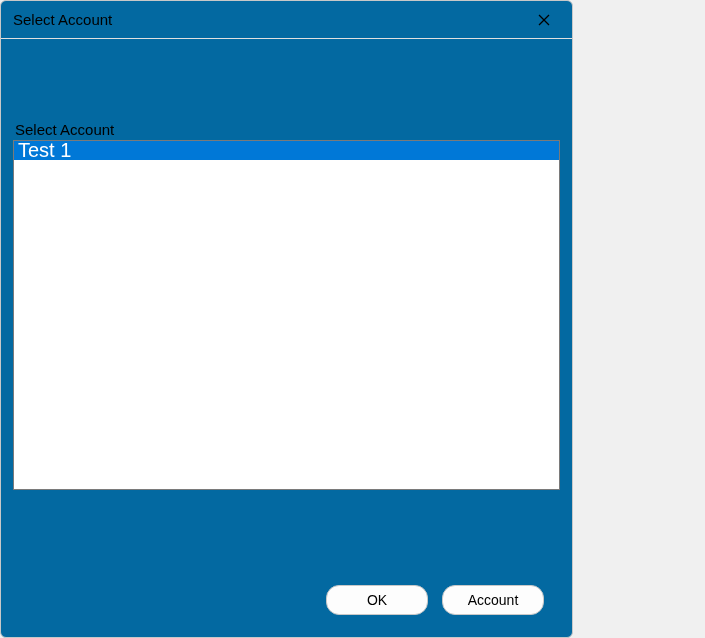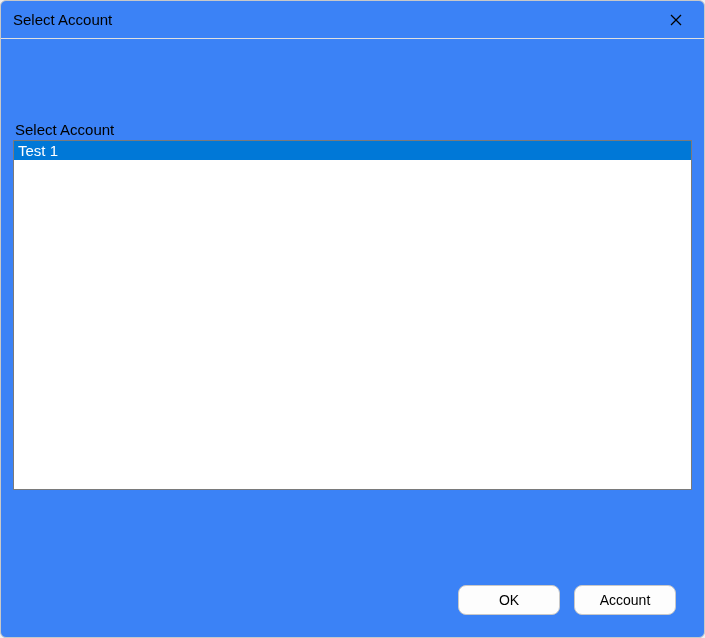--- a/index.html
+++ b/index.html
@@ -8,23 +8,23 @@
       padding: 0;
     }
     body {
       font-family: "Segoe UI", Tahoma, sans-serif;
       background: #f0f0f0;
       width: 705px;
       height: 638px;
       overflow: hidden;
     }
     .dialog {
-      width: 705px;
+      width: 573px;
       height: 638px;
-      background: #3b82f6;
+      background: #0369a1;
       border: 1px solid #c8c8c8;
       border-radius: 6px;
       display: flex;
       flex-direction: column;
       position: relative;
     }
     .titlebar {
       height: 38px;
       display: flex;
       align-items: center;
@@ -60,21 +60,21 @@
       margin-bottom: 2px;
       padding-left: 2px;
     }
     .listbox {
       border: 1px solid #7a7a7a;
       background: #fff;
       height: 350px;
       overflow: auto;
     }
     .list-item {
-      font-size: 15px;
+      font-size: 20px;
       padding: 0px 4px;
       line-height: 19px;
       height: 19px;
       cursor: default;
       color: #000;
       user-select: none;
     }
     .list-item.selected {
       background: #0078d7;
       color: #fff;
@@ -84,21 +84,21 @@
       bottom: 22px;
       right: 28px;
       display: flex;
       gap: 14px;
     }
     .btn {
       min-width: 102px;
       height: 30px;
       background: #fdfdfd;
       border: 1px solid #c8c8c8;
-      border-radius: 8px;
+      border-radius: 13px;
       font-size: 14px;
       font-family: inherit;
       cursor: pointer;
       padding: 0 16px;
       color: #000;
     }
   </style>
 </head>
 <body>
 

